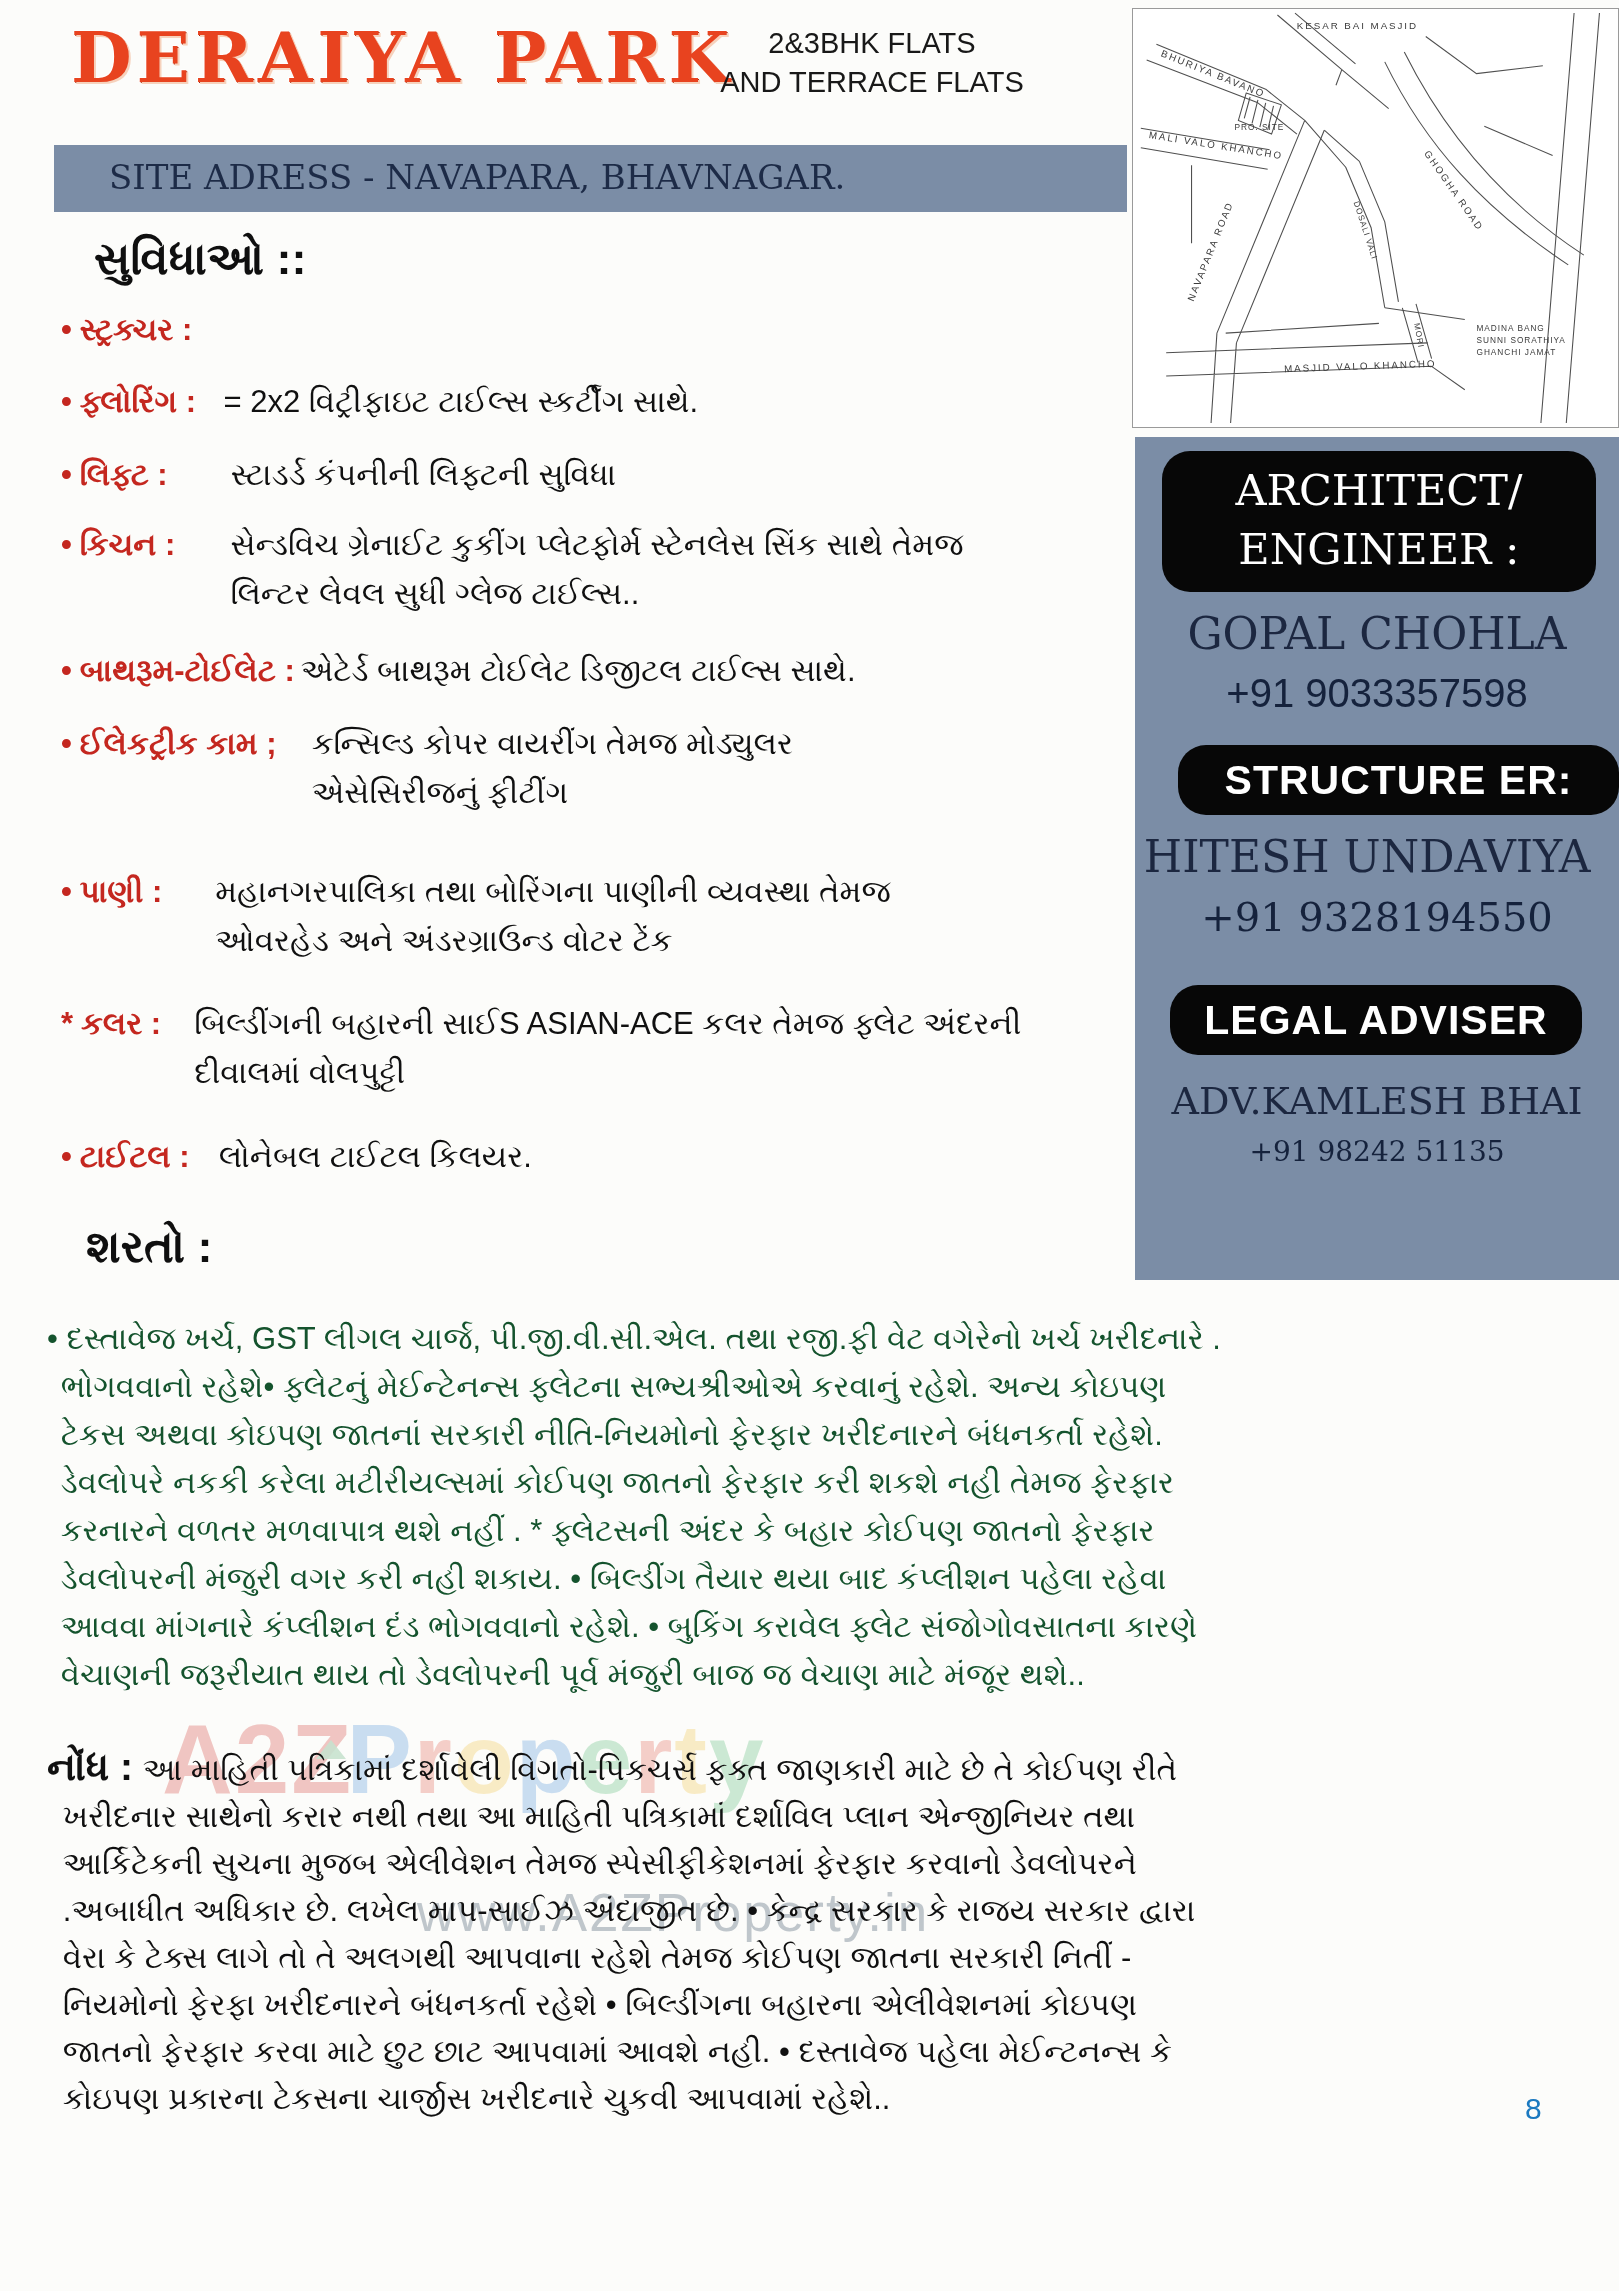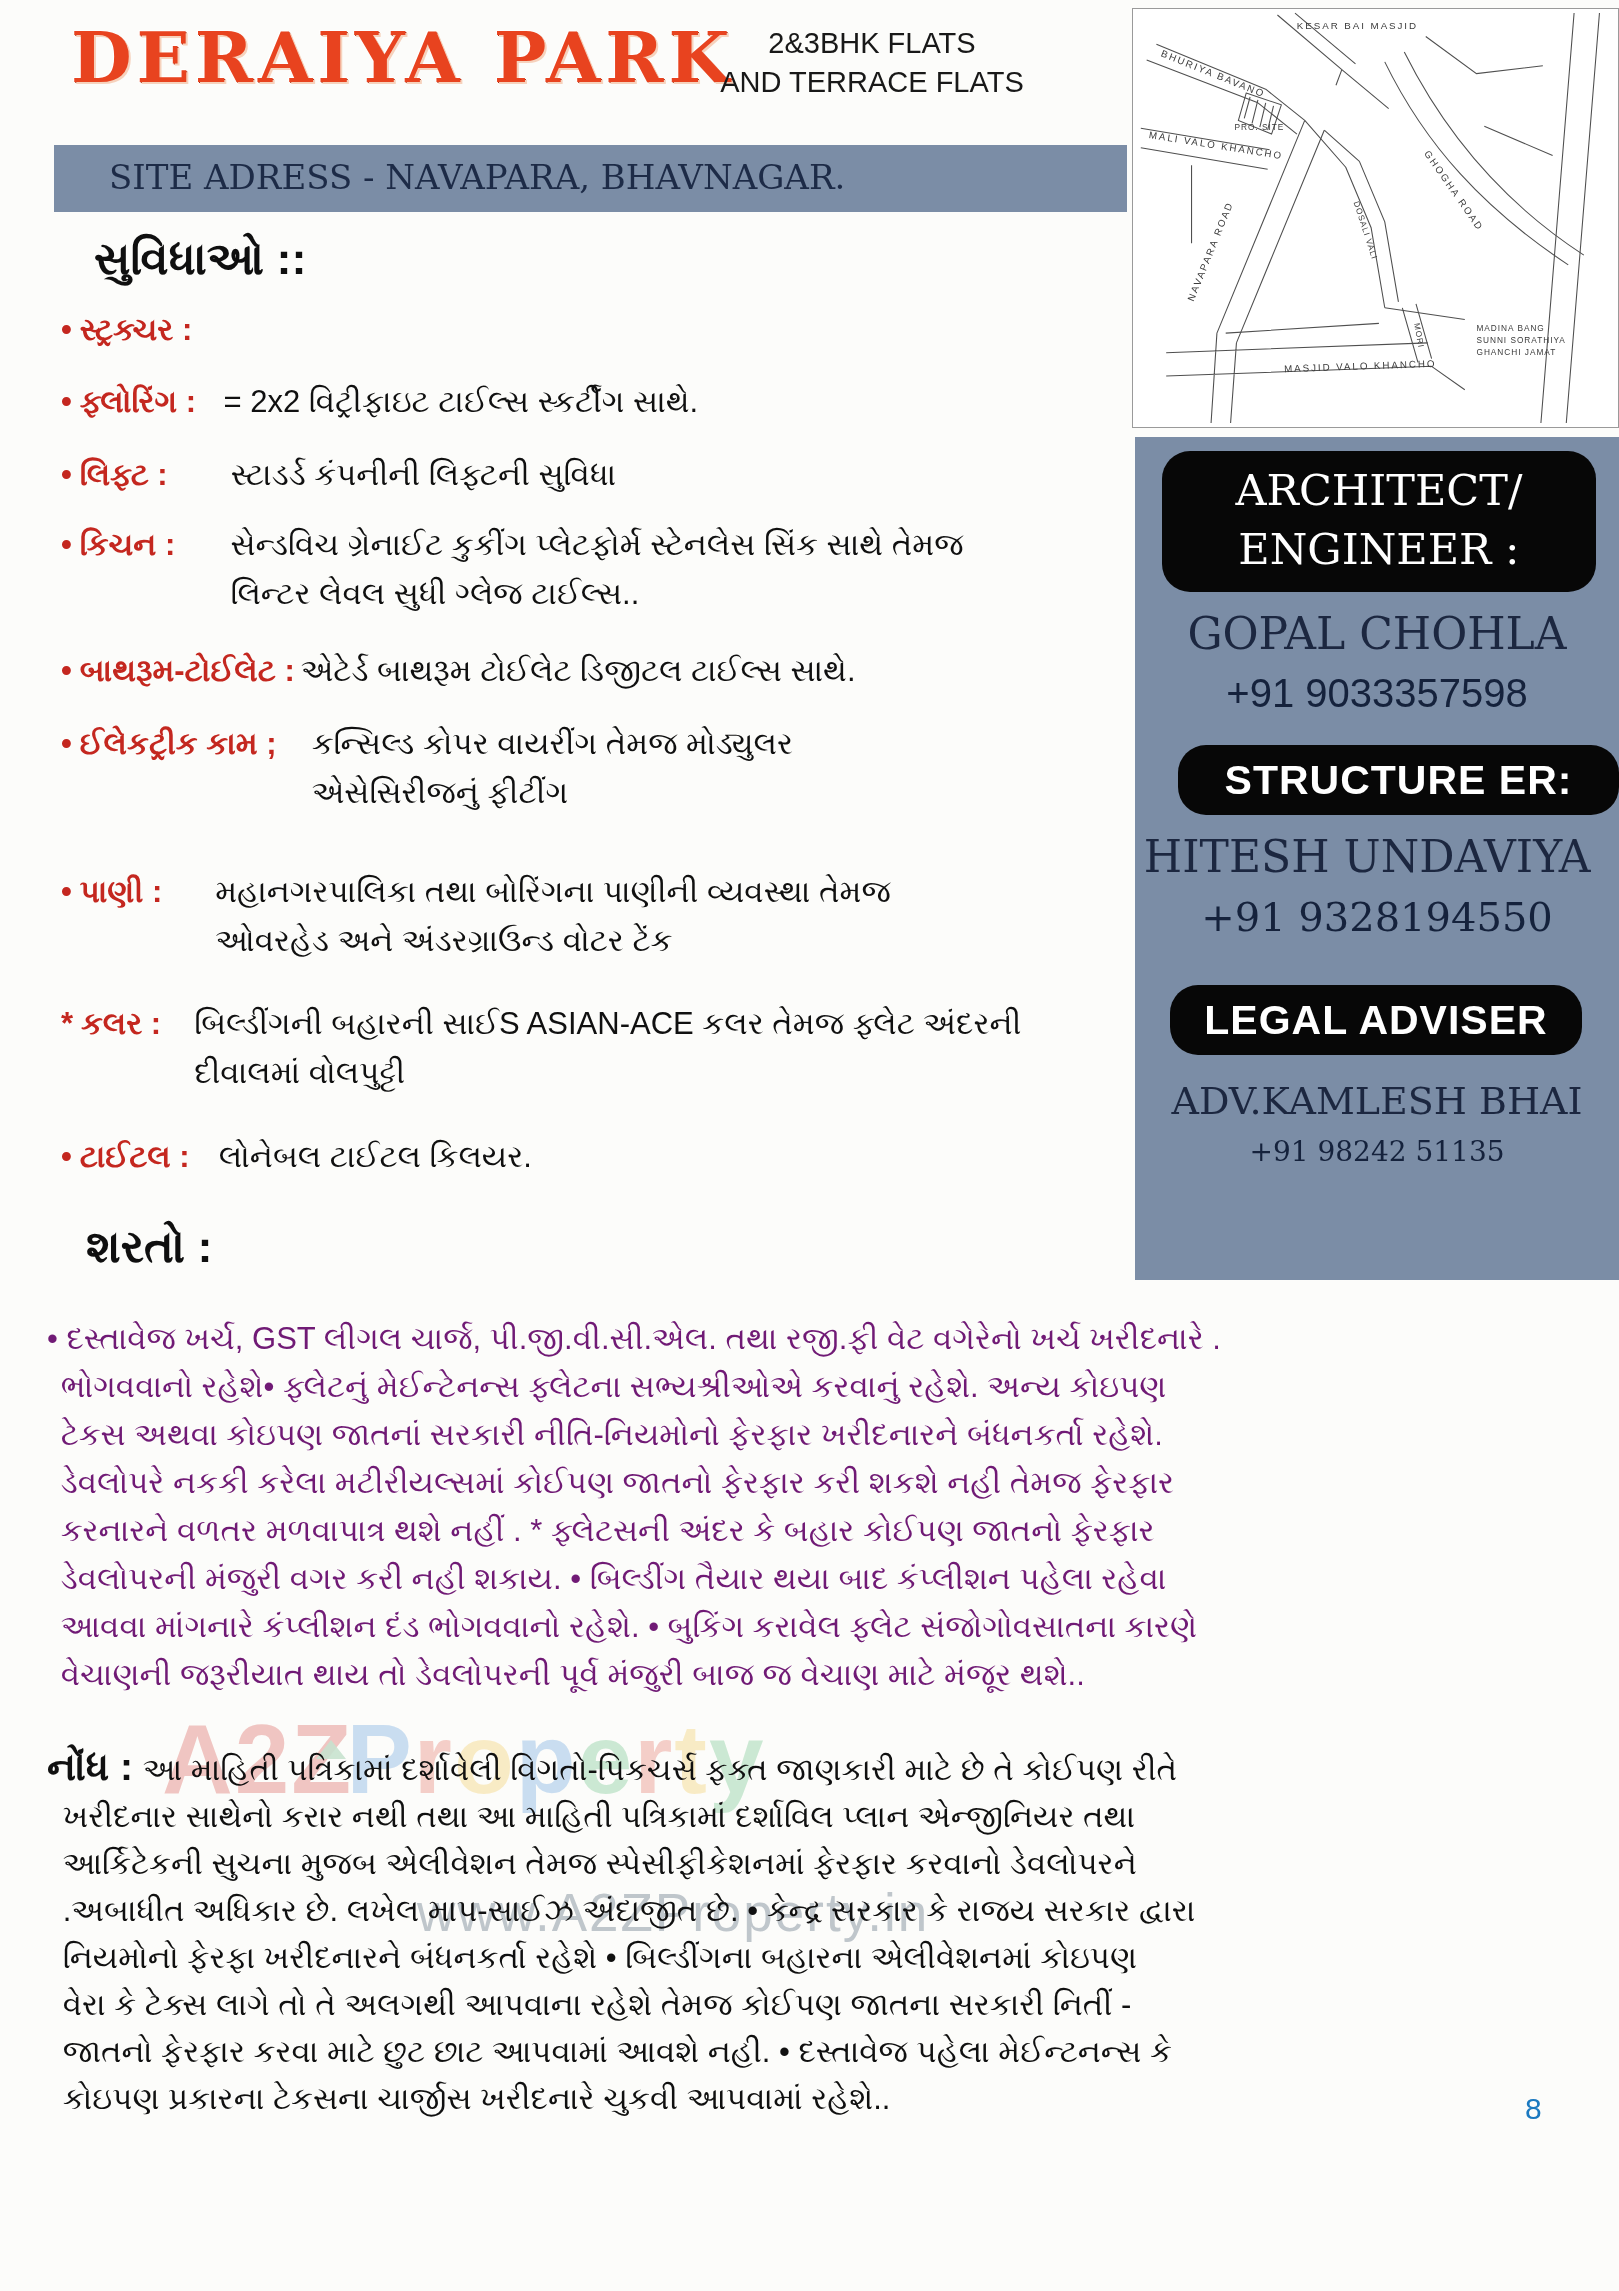--- a/index.html
+++ b/index.html
@@ -74,21 +74,21 @@
   .sb-phone { text-align:center; color:#15223c; font-size:40px; margin-top:11.8px; }
   .sb-phone.serif { font-family:"DejaVu Serif", serif; }
   .sb-name.n3 { font-size:38px; margin-top:23.5px; }
   
   .terms-heading {
     position:absolute; left:86px; top:1221px;
     font-size:45px; font-weight:bold; color:#0f0f0f;
   }
   .terms {
     position:absolute; left:47px; top:1315px; width:1560px; z-index:1;
-    font-size:31px; line-height:48px; color:#701a75;
+    font-size:31px; line-height:48px; color:#14532d;
   }
   .terms .t-line { padding-left:13.7px; white-space:nowrap; }
   .terms .t-line:first-child { padding-left:0; }
   .note {
     position:absolute; left:47px; top:1743px; width:1560px; z-index:1;
     font-size:31px; line-height:47px; color:#101010;
   }
   .note .n-first { padding-left:0; white-space:nowrap; }
   .note .n-label { font-size:39px; font-weight:bold; margin-right:9.8px; }
   .note .n-line { padding-left:15.7px; white-space:nowrap; }
@@ -244,21 +244,21 @@
     <div class="t-line">વેચાણની જરૂરીયાત થાય તો  ડેવલોપરની પૂર્વ   મંજુરી બાજ જ વેચાણ માટે મંજૂર થશે..</div>
   </div>
 
   <div class="note">
     <div class="n-first">
       <span class="n-label">નોંધ :</span><span>આ માહિતી પત્રિકામાં દર્શાવેલી વિગતો-પિકચર્સ ફક્ત જાણકારી માટે છે તે કોઈપણ રીતે</span>
     </div>
     <div class="n-line">ખરીદનાર સાથેનો કરાર નથી તથા આ માહિતી પત્રિકામાં  દર્શાવિલ પ્લાન એન્જીનિયર તથા</div>
     <div class="n-line">આર્કિટેકની  સુચના મુજબ એલીવેશન તેમજ સ્પેસીફીકેશનમાં ફેરફાર કરવાનો ડેવલોપરને</div>
     <div class="n-line">.અબાધીત અધિકાર છે.  લખેલ માપ-સાઈઝ અંદાજીત છે. • કેન્દ્ર સરકાર કે રાજય સરકાર દ્વારા</div>
+    <div class="n-line">વેરા કે ટેક્સ  લાગે તો તે અલગથી આપવાના રહેશે તેમજ કોઈપણ જાતના સરકારી નિતીં -</div>
     <div class="n-line">નિયમોનો ફેરફા ખરીદનારને બંધનકર્તા રહેશે • બિલ્ડીંગના બહારના એલીવેશનમાં કોઇપણ</div>
-    <div class="n-line">વેરા કે ટેક્સ  લાગે તો તે અલગથી આપવાના રહેશે તેમજ કોઈપણ જાતના સરકારી નિતીં -</div>
     <div class="n-line">જાતનો ફેરફાર કરવા માટે છુટ છાટ આપવામાં આવશે નહી. • દસ્તાવેજ પહેલા મેઈન્ટનન્સ કે</div>
     <div class="n-line">કોઇપણ પ્રકારના ટેકસના ચાર્જીસ ખરીદનારે ચુકવી આપવામાં રહેશે..</div>
   </div>
 
   <div class="page-num">8</div>
 </div>
 
 
 </body></html>

